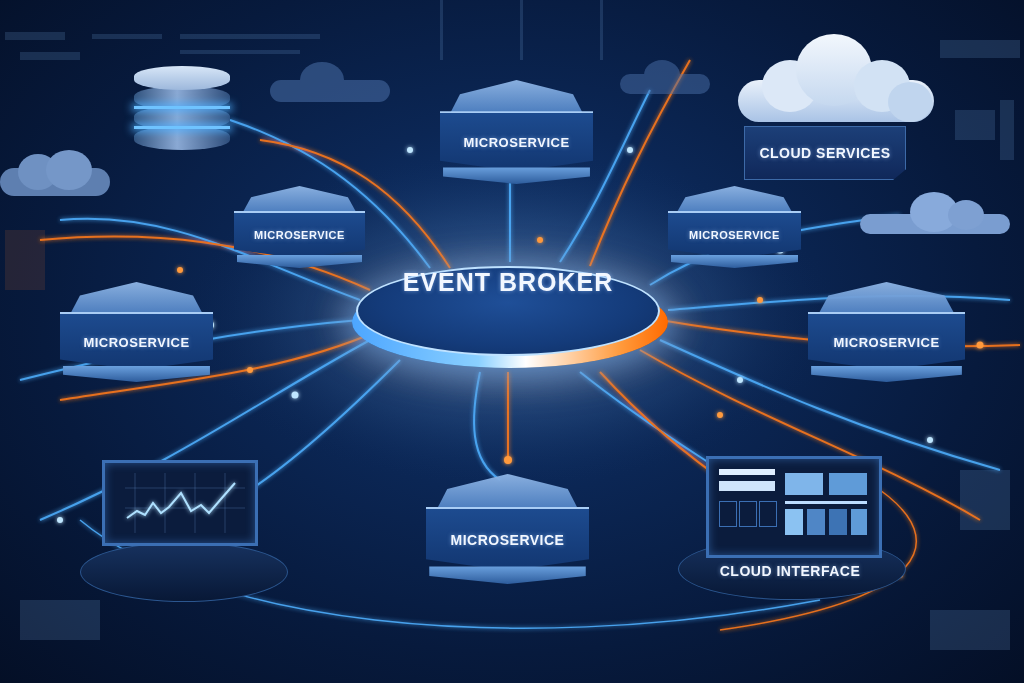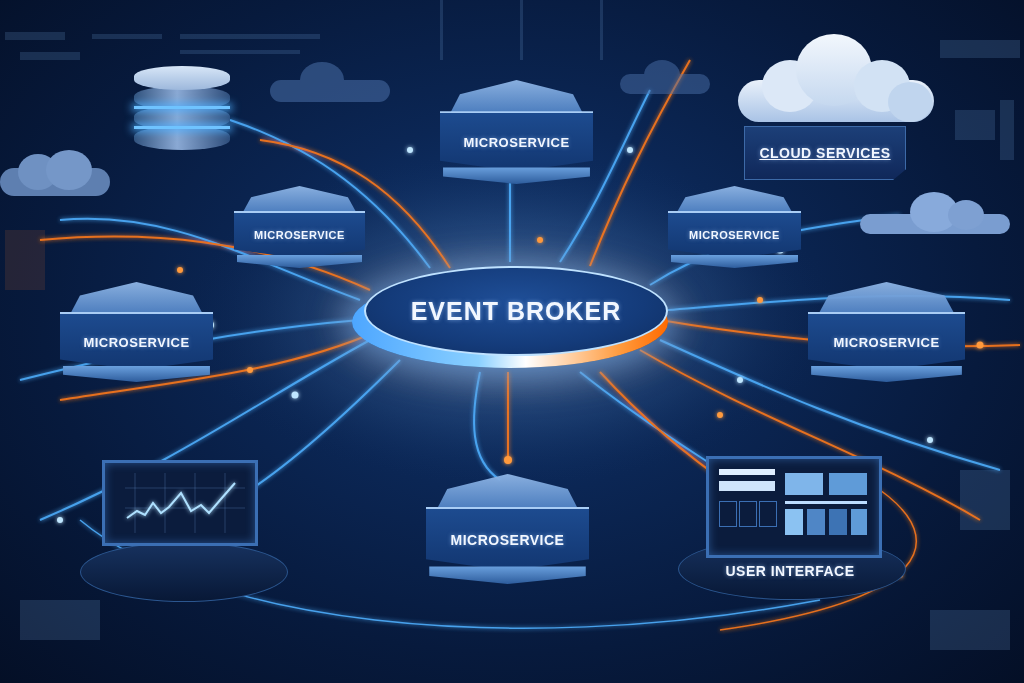--- a/index.html
+++ b/index.html
@@ -45,24 +45,24 @@
   }
 
   
   #broker { position: absolute; left: 352px; top: 262px; width: 316px; height: 110px; }
   #broker .rim {
     position: absolute; left: 0; top: 14px; width: 316px; height: 92px; border-radius: 50%;
     background: linear-gradient(90deg, #4da6ff 0%, #8ad0ff 40%, #ffffff 55%, #ff9a3c 85%, #ff6a00 100%);
     box-shadow: 0 0 30px 8px rgba(90,170,255,.55), 0 0 40px 10px rgba(255,130,40,.25);
   }
   #broker .disc {
-    position: absolute; left: 12px; top: 4px; width: 300px; height: 86px; border-radius: 50%;
+    position: absolute; left: 4px; top: 4px; width: 300px; height: 86px; border-radius: 50%;
     background: radial-gradient(ellipse at 50% 40%, #1f4f98 0%, #143b7a 60%, #0e2c5e 100%);
     border: 2px solid #bfe2ff;
-    display: flex; align-items: center; justify-content: center;
+    display: flex; align-items: flex-start; justify-content: center;
   }
   #broker .label { font-size: 25px; letter-spacing: 1px; }
 
   
   #database { position: absolute; left: 122px; top: 64px; width: 132px; height: 130px; }
   .db-cyl {
     position: absolute; left: 12px; width: 96px; height: 24px;
     background: linear-gradient(90deg, #31527e, #8aa9d4 45%, #2e4d7b);
     border-radius: 48px / 10px;
   }
@@ -222,21 +222,21 @@
   <div class="cube" style="left:440px;top:80px;width:138px;height:104px;">
     <div class="top"></div>
     <div class="face">
         <span class="label" style="font-size:13px;">MICROSERVICE</span>
       </div>
     <div class="base"></div>
   </div>
 
   <div id="cloud-services">
     <div class="banner" style="left:6px;top:96px;width:160px;height:52px;clip-path:polygon(0 0,100% 0,100% 80%,92% 100%,0 100%);">
-      <span class="label" style="font-size:14px;text-decoration:underline;">CLOUD SERVICES</span>
+      <span class="label" style="font-size:14px;">CLOUD SERVICES</span>
     </div>
     <div class="cloud" style="left:0;top:0;width:196px;height:96px;">
       <div class="puff" style="left:0;top:50px;width:196px;height:42px;border-radius:21px;background:linear-gradient(180deg,#e9f1fb,#a9c3e6);"></div>
       <div class="puff" style="left:24px;top:30px;width:56px;height:52px;background:#dce8f7;"></div>
       <div class="puff" style="left:58px;top:4px;width:76px;height:72px;background:linear-gradient(180deg,#f2f7fd,#c5d8ef);"></div>
       <div class="puff" style="left:116px;top:30px;width:56px;height:52px;background:#d2e2f4;"></div>
       <div class="puff" style="left:150px;top:52px;width:44px;height:40px;background:#c0d5ee;"></div>
     </div>
   </div>
 
@@ -293,21 +293,21 @@
     <div class="top"></div>
     <div class="face">
         <span class="label" style="font-size:14px;">MICROSERVICE</span>
       </div>
     <div class="base"></div>
   </div>
 
   <div id="user-interface">
     <div class="platform" style="left:2px;top:100px;width:226px;height:60px;"></div>
     <div class="banner" style="left:24px;top:116px;width:180px;height:34px;border:none;background:transparent;">
-      <span class="label" style="font-size:14px;">USER INTERFACE</span>
+      <span class="label" style="font-size:14px;">CLOUD INTERFACE</span>
     </div>
     <div class="screen" style="left:30px;top:18px;width:170px;height:96px;">
       <div>
         <div style="position:absolute;left:10px;top:10px;width:56px;height:6px;background:#dfeeff;"></div>
         <div style="position:absolute;left:10px;top:22px;width:56px;height:10px;background:#cfe4fb;"></div>
         <div style="position:absolute;left:10px;top:42px;width:16px;height:24px;border:1px solid #3b6fb4;"></div>
         <div style="position:absolute;left:30px;top:42px;width:16px;height:24px;border:1px solid #3b6fb4;"></div>
         <div style="position:absolute;left:50px;top:42px;width:16px;height:24px;border:1px solid #3b6fb4;"></div>
         <div style="position:absolute;left:76px;top:14px;width:38px;height:22px;background:#7fb5ea;"></div>
         <div style="position:absolute;left:120px;top:14px;width:38px;height:22px;background:#5f9bd8;"></div>

